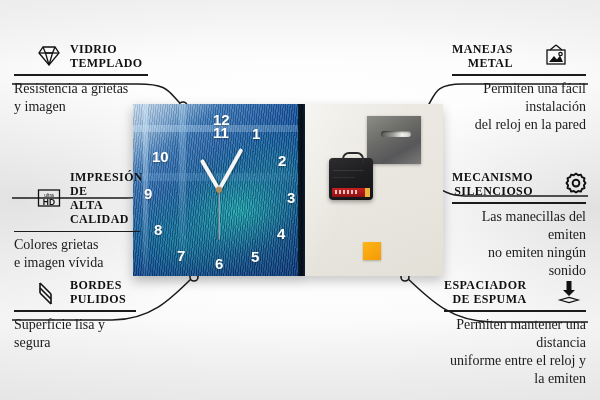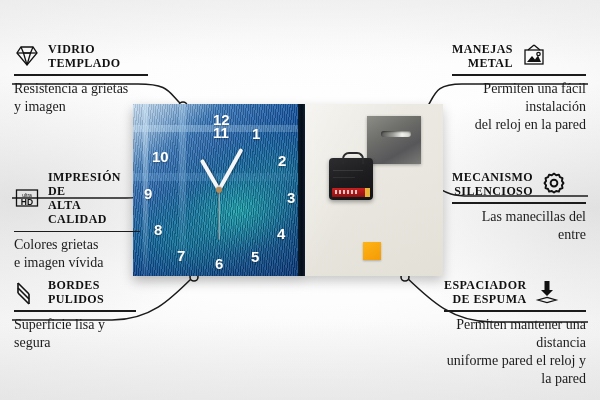--- a/index.html
+++ b/index.html
@@ -106,21 +106,21 @@
     font-size:12px;line-height:1.18;letter-spacing:.4px;text-transform:uppercase;}
   .co-rule{height:1.4px;background:#1b1b1b;margin-top:4px;}
   .co-desc{font-family:"Liberation Serif",serif;color:#1b1b1b;font-size:14px;
     line-height:1.3;margin-top:4px;}
   .left  .co-head{justify-content:flex-start;}
   .left  .co-title{text-align:left;}
   .left  .co-desc{text-align:left;}
   .right .co-head{justify-content:flex-start;}
   .right .co-title{text-align:right;}
   .right .co-desc{text-align:right;}
-  .ico{flex:0 0 auto;width:26px;height:26px;display:block;}
+  .ico{flex:0 0 auto;width:26px;height:26px;display:block;margin-left:22px;}
   .ico svg{display:block;width:26px;height:26px;}
 
   svg.wires{position:absolute;left:0;top:0;width:600px;height:400px;pointer-events:none;}
 </style>
 </head>
 <body>
 
 <div id="stage">
 
   <div class="bg-base"></div>
@@ -296,35 +296,35 @@
                    L20.9 14.3 L21.5 17 L18.9 18 L17.9 20.6 L15.2 20 L13 21.6 L10.8 20
                    L8.1 20.6 L7.1 18 L4.5 17 L5.1 14.3 L3.5 12.1 L5.1 9.9 L4.5 7.2
                    L7.1 6.2 L8.1 3.6 L10.8 4.2 Z" stroke-linejoin="round"></path>
           <circle cx="13" cy="12.1" r="3.4"></circle>
         </g>
           </svg>
       </span>
     </div>
     <div class="co-rule"></div>
     <div class="co-desc">
-      <span>Las manecillas del entre</span><br>
+      <span>Las manecillas del emiten</span><br><span>no emiten ningún sonido</span>
     </div>
   </div>
 
   <div class="callout right" style="left:444px;top:278px;width:142px;">
     <div class="co-head">
       <span class="co-title">
         <span>ESPACIADOR</span><br><span>DE ESPUMA</span>
       </span>
       <span class="ico">
         <svg viewBox="0 0 26 26">
           <path d="M10.5 2 H15.5 V11 H19 L13 17 L7 11 H10.5 Z" fill="#111"></path>
           <path d="M13 18.4 L22 21 L13 23.6 L4 21 Z" fill="none" stroke="#111" stroke-width="1.3"></path>
         </svg>
       </span>
     </div>
     <div class="co-rule"></div>
     <div class="co-desc">
-      <span>Permiten mantener una distancia</span><br><span>uniforme pared el reloj y la pared</span>
+      <span>Permiten mantener una distancia</span><br><span>uniforme entre el reloj y la emiten</span>
     </div>
   </div>
 
 </div>
 
 </body></html>

